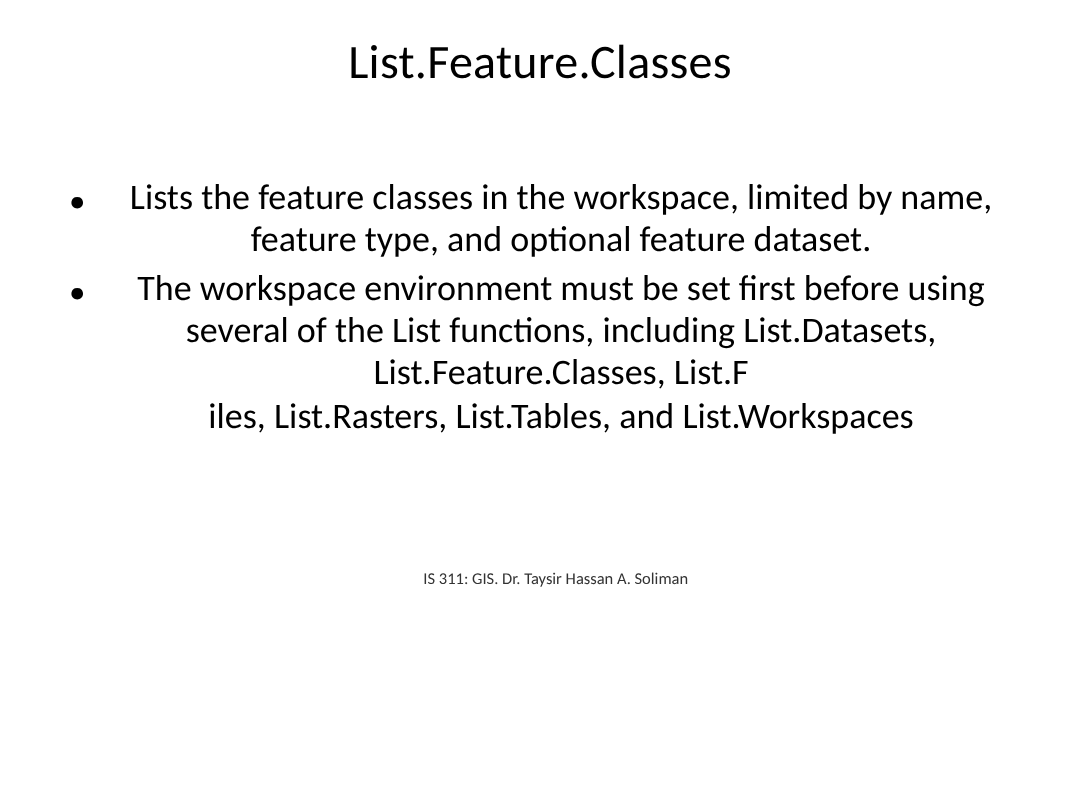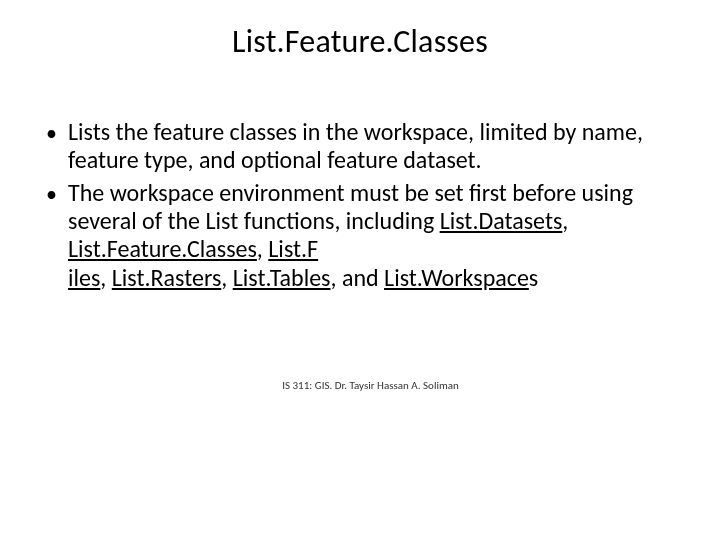--- a/index.html
+++ b/index.html
@@ -40,23 +40,23 @@
     margin-bottom: 4px;
   }
   .bullet .dot {
     flex: 0 0 22px;
     font-size: 22px;
     line-height: 1.25;
     padding-top: 2px;
   }
   .bullet .txt {
     flex: 1;
+    text-align: center;
   }
   .u {
-    text-decoration: underline;
   }
   .footer {
     position: absolute;
     bottom: 40px;
     left: 0;
     right: 0;
     text-align: center;
     font-size: 11px;
     color: #333;
     padding-left: 21px;

